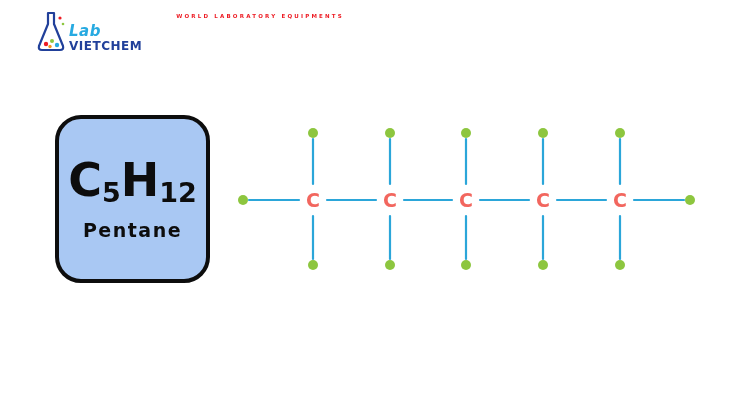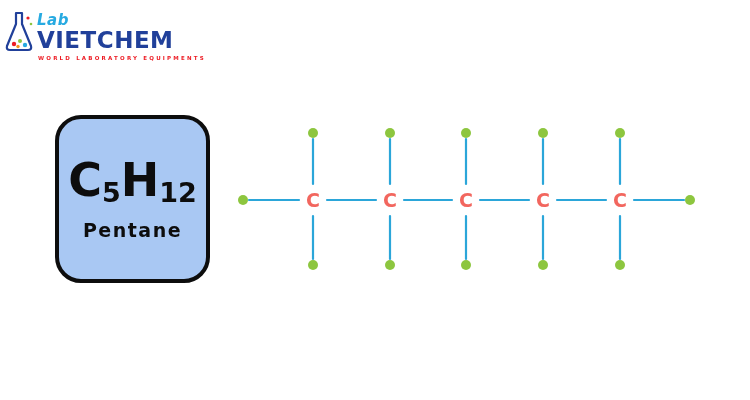--- a/index.html
+++ b/index.html
@@ -6,32 +6,32 @@
   html, body { background: #ffffff; }
   body {
     font-family: "DejaVu Sans", "Liberation Sans", sans-serif;
     width: 750px; height: 400px;
     position: relative; overflow: hidden;
   }
   .stage { position: absolute; inset: 0; width: 750px; height: 400px; background: #fff; }
 
   
   .logo {
-    position: absolute; left: 4px; top: 10px;
-    display: flex; flex-direction: column; width: 130px;
+    position: absolute; left: 36px; top: 10px;
+    display: flex; flex-direction: row; width: 130px;
   }
   .logo-row { display: flex; align-items: flex-end; }
   .logo-flask { width: 30px; height: 42px; margin-right: 3px; flex: 0 0 auto; }
   .logo-textcol { display: flex; flex-direction: column; line-height: 1; }
   .logo-lab {
     color: #27aae1; font-size: 15px; font-style: italic; font-weight: 700;
     letter-spacing: .5px; margin-bottom: 1px;
   }
   .logo-name {
-    color: #21409a; font-size: 23px; font-weight: 800; letter-spacing: .5px;
+    color: #21409a; font-size: 12px; font-weight: 800; letter-spacing: .5px;
   }
   .logo-tagline {
     color: #ed1c24; font-size: 5.5px; font-weight: 700;
     letter-spacing: 2.2px; margin-top: 3px; margin-left: 34px; white-space: nowrap;
   }
 
   
   .card {
     position: absolute; left: 55px; top: 115px;
     width: 155px; height: 168px;

